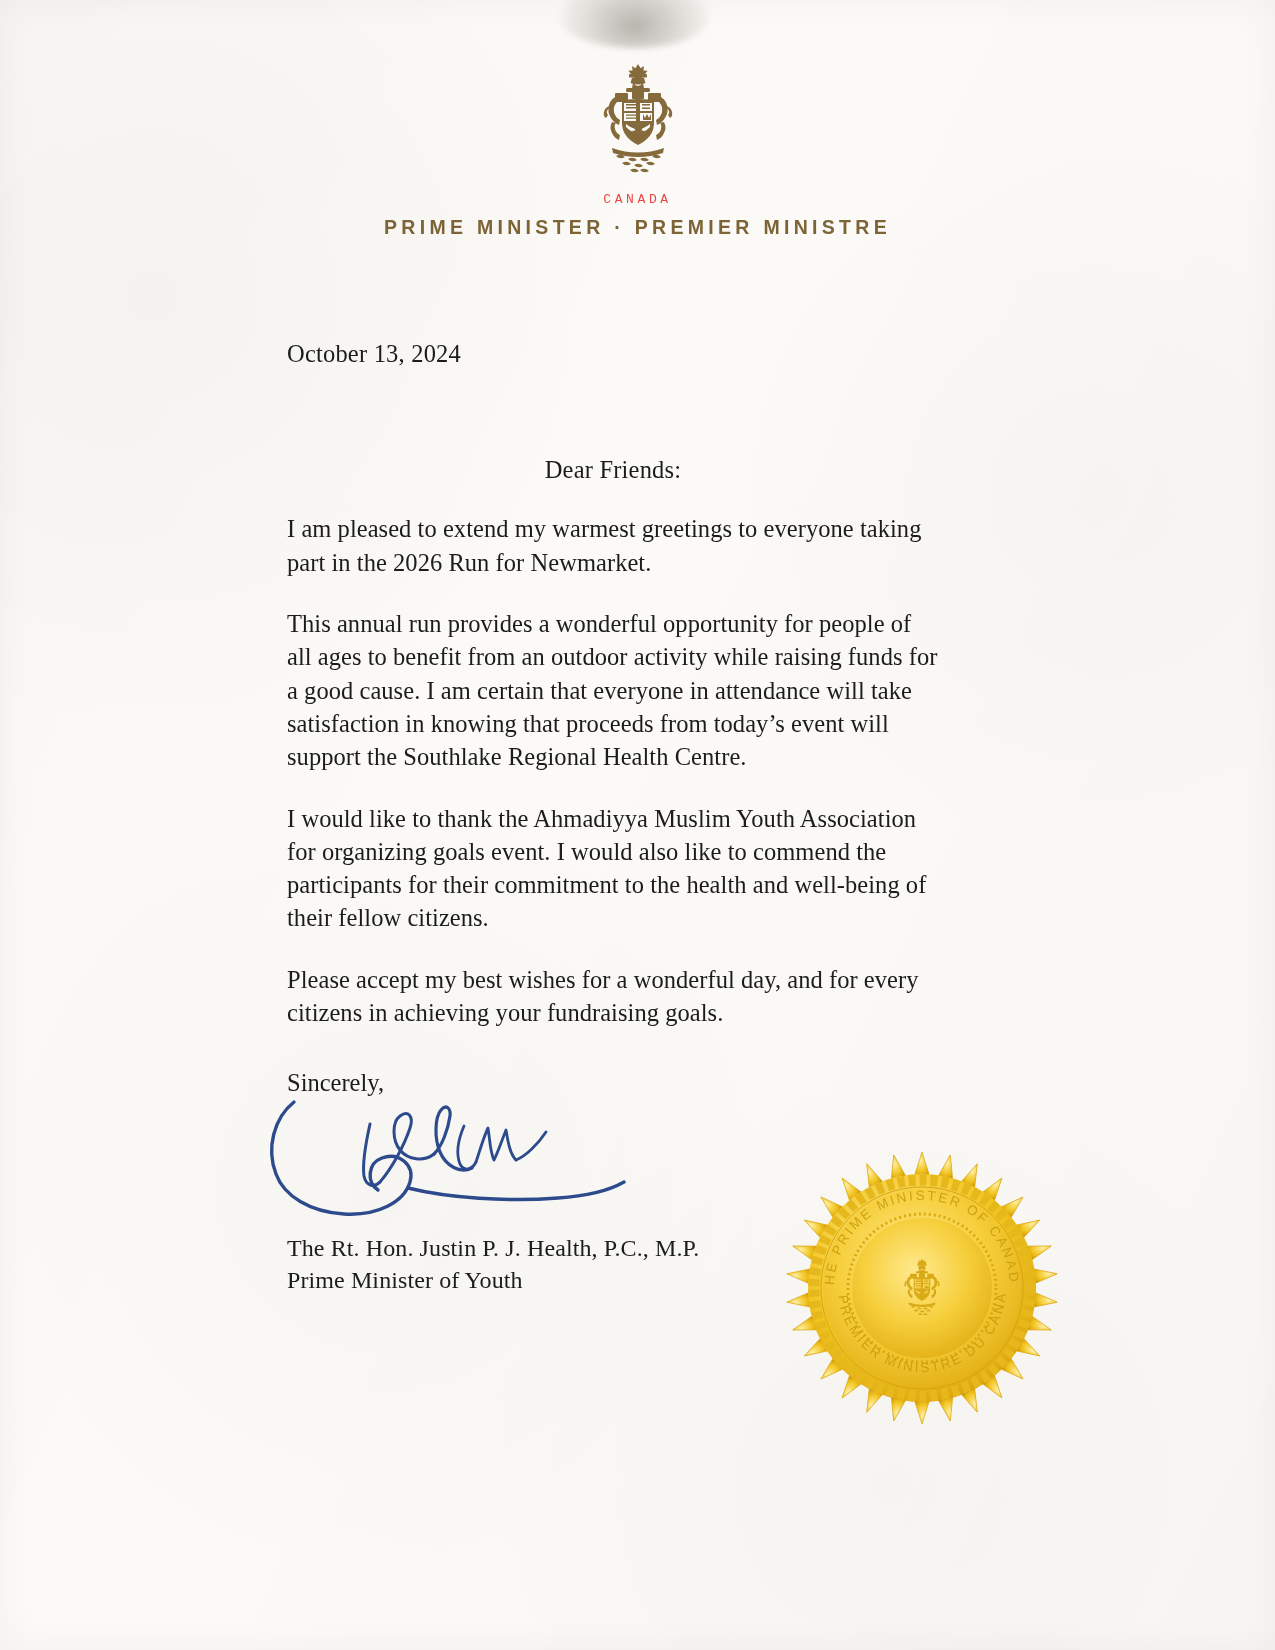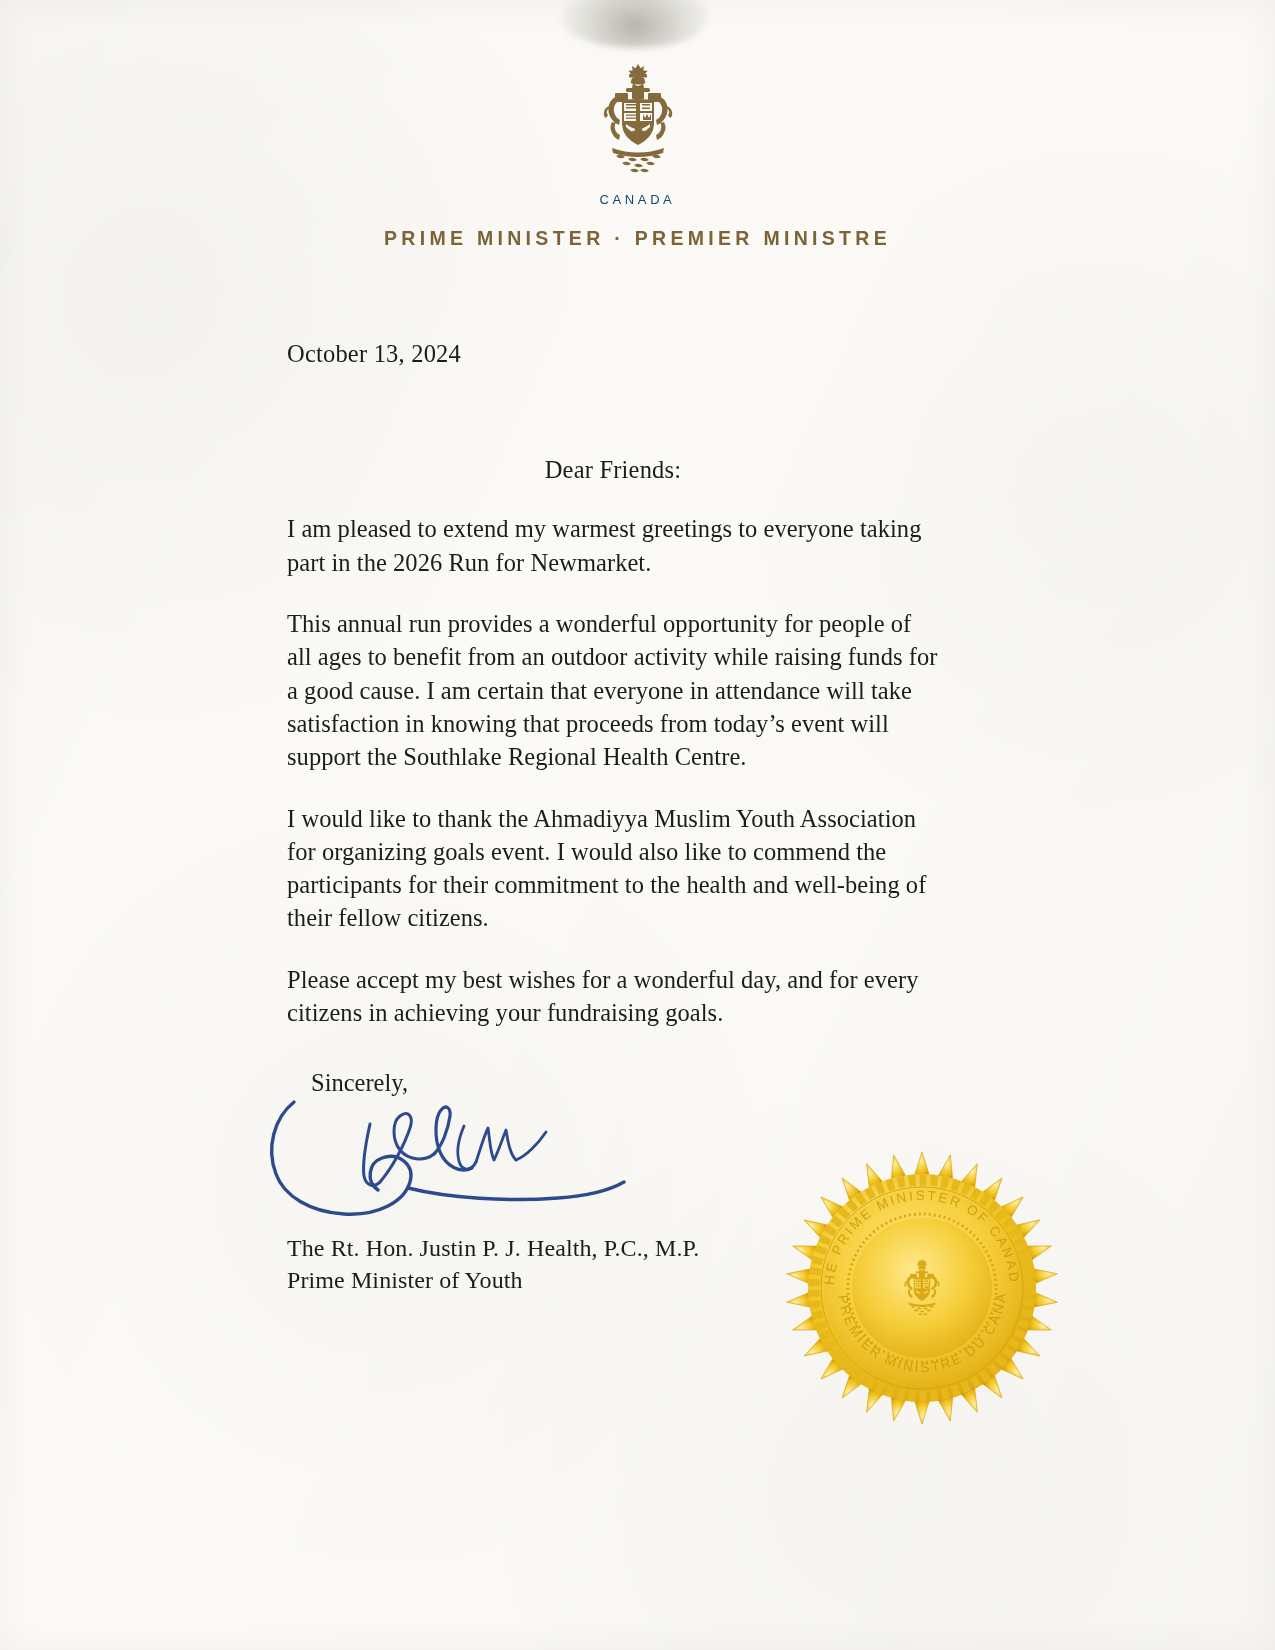--- a/index.html
+++ b/index.html
@@ -58,28 +58,28 @@
     text-align: center;
   }
   .arms {
     display: block;
     margin: 0 auto;
     width: 104px;
     height: 128px;
   }
   .arms-word {
     margin-top: 2px;
-    font-family: Liberation Sans, sans-serif;
+    font-family: Liberation Mono, monospace;
     font-size: 13px;
     letter-spacing: 3.6px;
-    color: #0c4a6e;
+    color: #ef4444;
     font-weight: 500;
   }
   .letterhead-title {
-    margin-top: 20px;
+    margin-top: 9px;
     font-family: "Liberation Sans", sans-serif;
     font-size: 19.5px;
     font-weight: 700;
     letter-spacing: 4.3px;
     color: #7d6437;
     white-space: nowrap;
   }
 
   
   .letter-body {
@@ -102,21 +102,20 @@
   .para {
     margin-top: 28px;
     font-size: 24.5px;
     line-height: 1.36;
     letter-spacing: 0.05px;
     text-align: left;
   }
   .closing {
     margin-top: 40px;
     font-size: 24.5px;
-    margin-left: 24px;
   }
 
   
   .signature-area {
     position: absolute;
     left: 258px;
     top: 1090px;
     width: 420px;
     height: 145px;
   }

